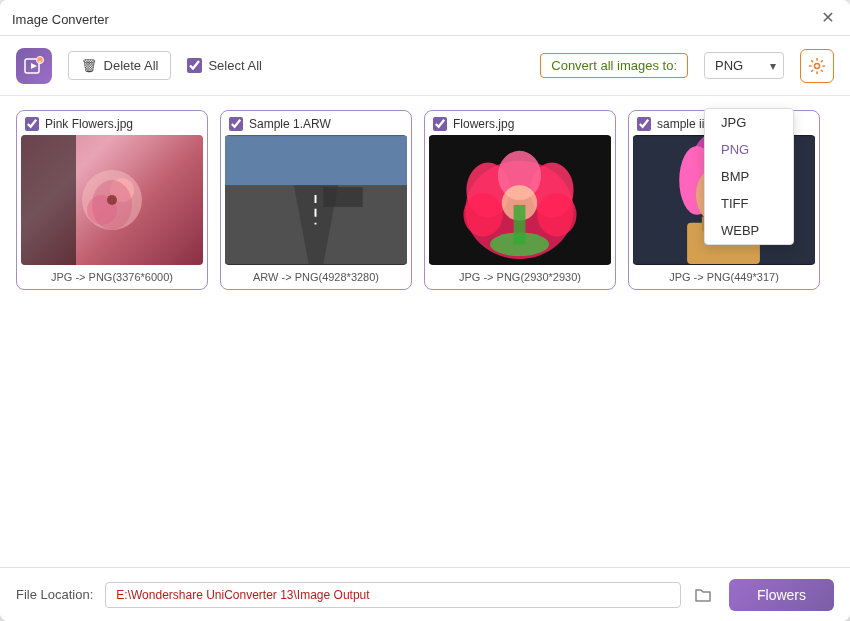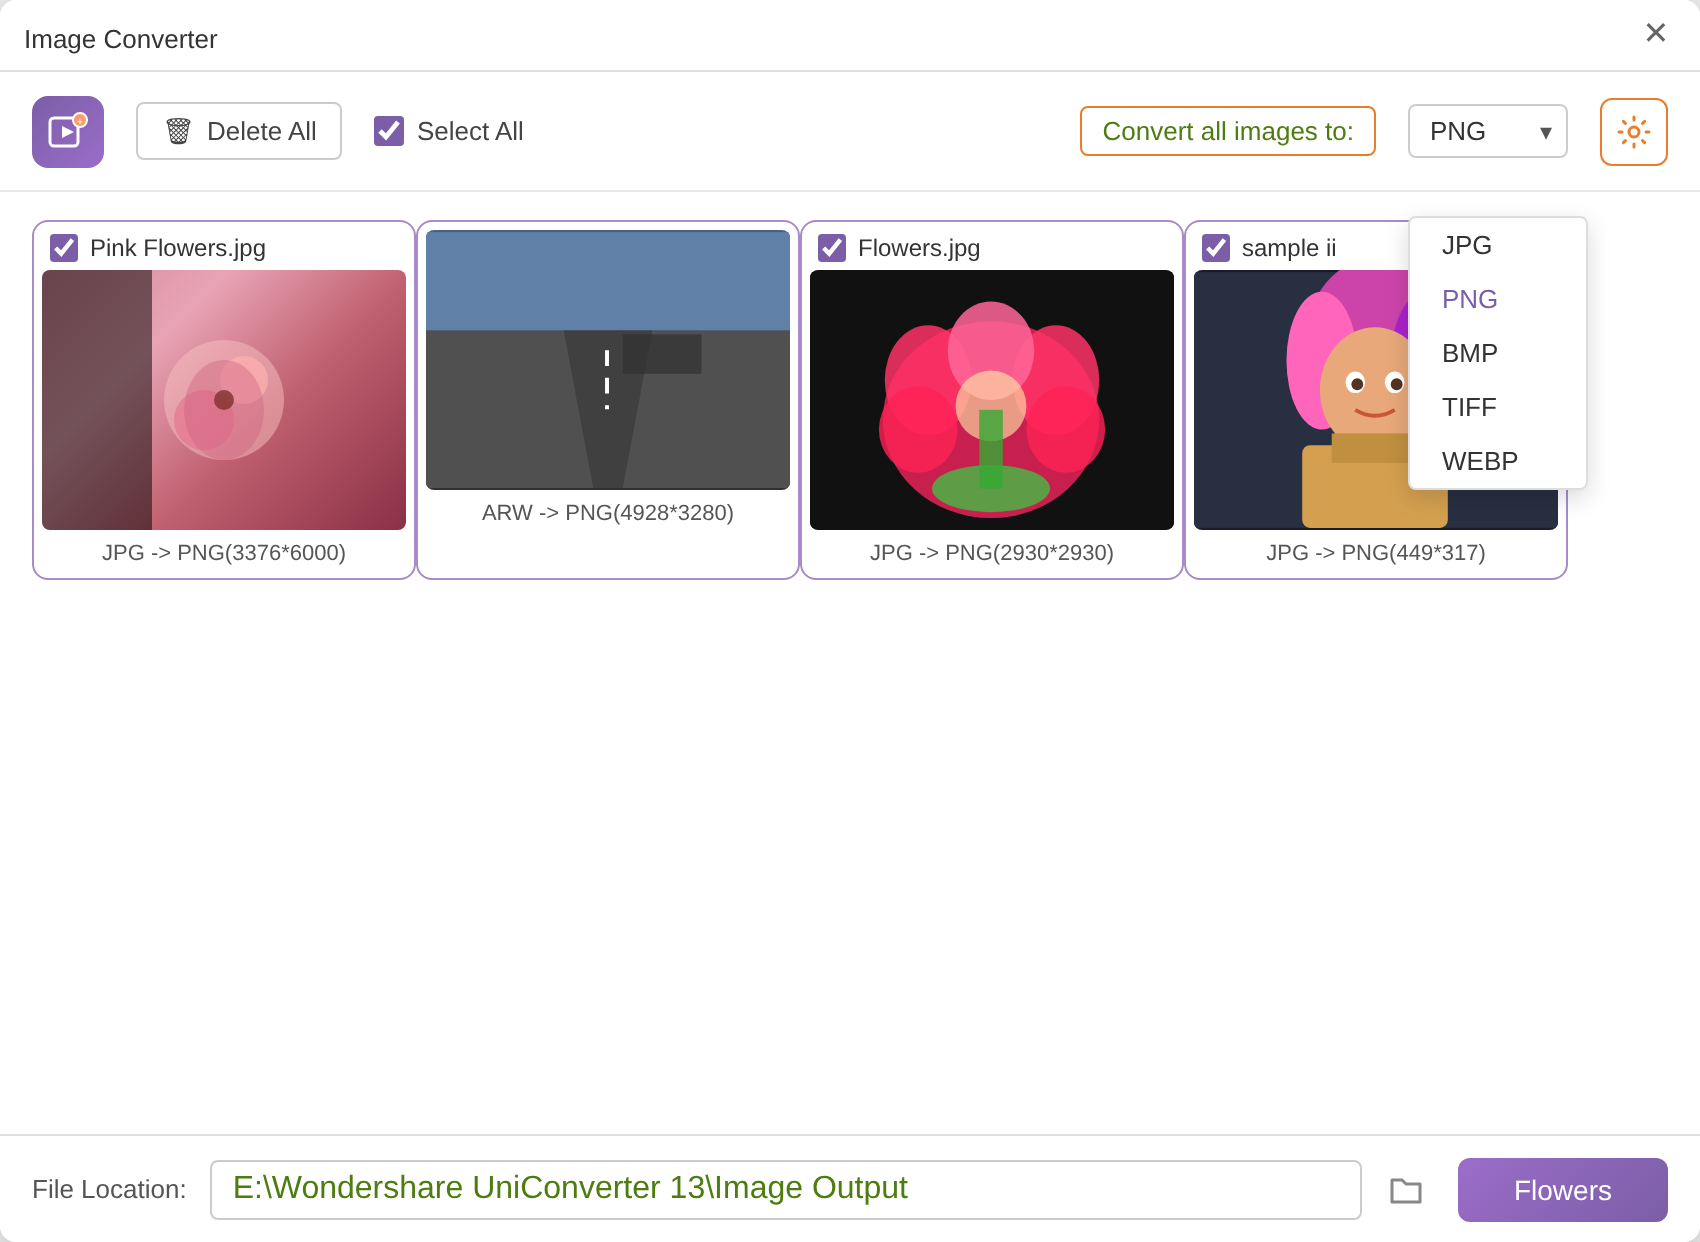--- a/index.html
+++ b/index.html
@@ -175,20 +175,21 @@
     .dropdown-item.selected { color: #7b5ea7; font-weight: 500; }
 
     
     .main-content {
       flex: 1;
       padding: 14px 16px;
       overflow: auto;
     }
     .images-grid {
       display: flex;
+      gap: 12px;
       flex-wrap: nowrap;
     }
     .image-card {
       border: 1.5px solid #a78bca;
       border-radius: 8px;
       padding: 4px;
       width: 192px;
       flex-shrink: 0;
       background: #fff;
     }
@@ -261,22 +262,22 @@
       flex: 1;
       display: flex;
       align-items: center;
       gap: 8px;
     }
     .file-location-input {
       flex: 1;
       border: 1px solid #ccc;
       border-radius: 4px;
       padding: 5px 10px;
-      font-size: 16px;
-      color: #4d7c0f;
+      font-size: 12px;
+      color: #b91c1c;
       background: #fff;
     }
     .folder-btn {
       width: 28px;
       height: 28px;
       border: none;
       background: none;
       cursor: pointer;
       display: flex;
       align-items: center;
@@ -367,20 +368,24 @@
             <circle cx="60" cy="40" r="12" fill="#ffb0b0" opacity="0.7"></circle>
             <circle cx="40" cy="60" r="15" fill="#e87090" opacity="0.6"></circle>
             <ellipse cx="50" cy="55" rx="20" ry="25" fill="#d06080" opacity="0.4"></ellipse>
             <circle cx="50" cy="50" r="5" fill="#80302a" opacity="0.8"></circle>
           </svg>
         </div>
         <div class="image-info">JPG -&gt; PNG(3376*6000)</div>
       </div>
 
       <div class="image-card">
+        <div class="image-card-header">
+          <input type="checkbox" class="card-checkbox" checked="" style="">
+          <span class="card-filename">Sample 1.ARW</span>
+        </div>
         <div class="image-thumb thumb-road">
           <svg width="185" height="130" viewBox="0 0 185 130">
             <rect width="185" height="130" fill="#4a6080"></rect>
             <rect y="0" width="185" height="50" fill="#6080a8"></rect>
             <rect y="50" width="185" height="80" fill="#505050"></rect>
             <polygon points="70,50 115,50 100,130 85,130" fill="#404040"></polygon>
             <line x1="92" y1="60" x2="92" y2="90" stroke="white" stroke-width="2" stroke-dasharray="8,6"></line>
             <rect x="100" y="52" width="40" height="20" fill="#303030" opacity="0.7"></rect>
           </svg>
         </div>

